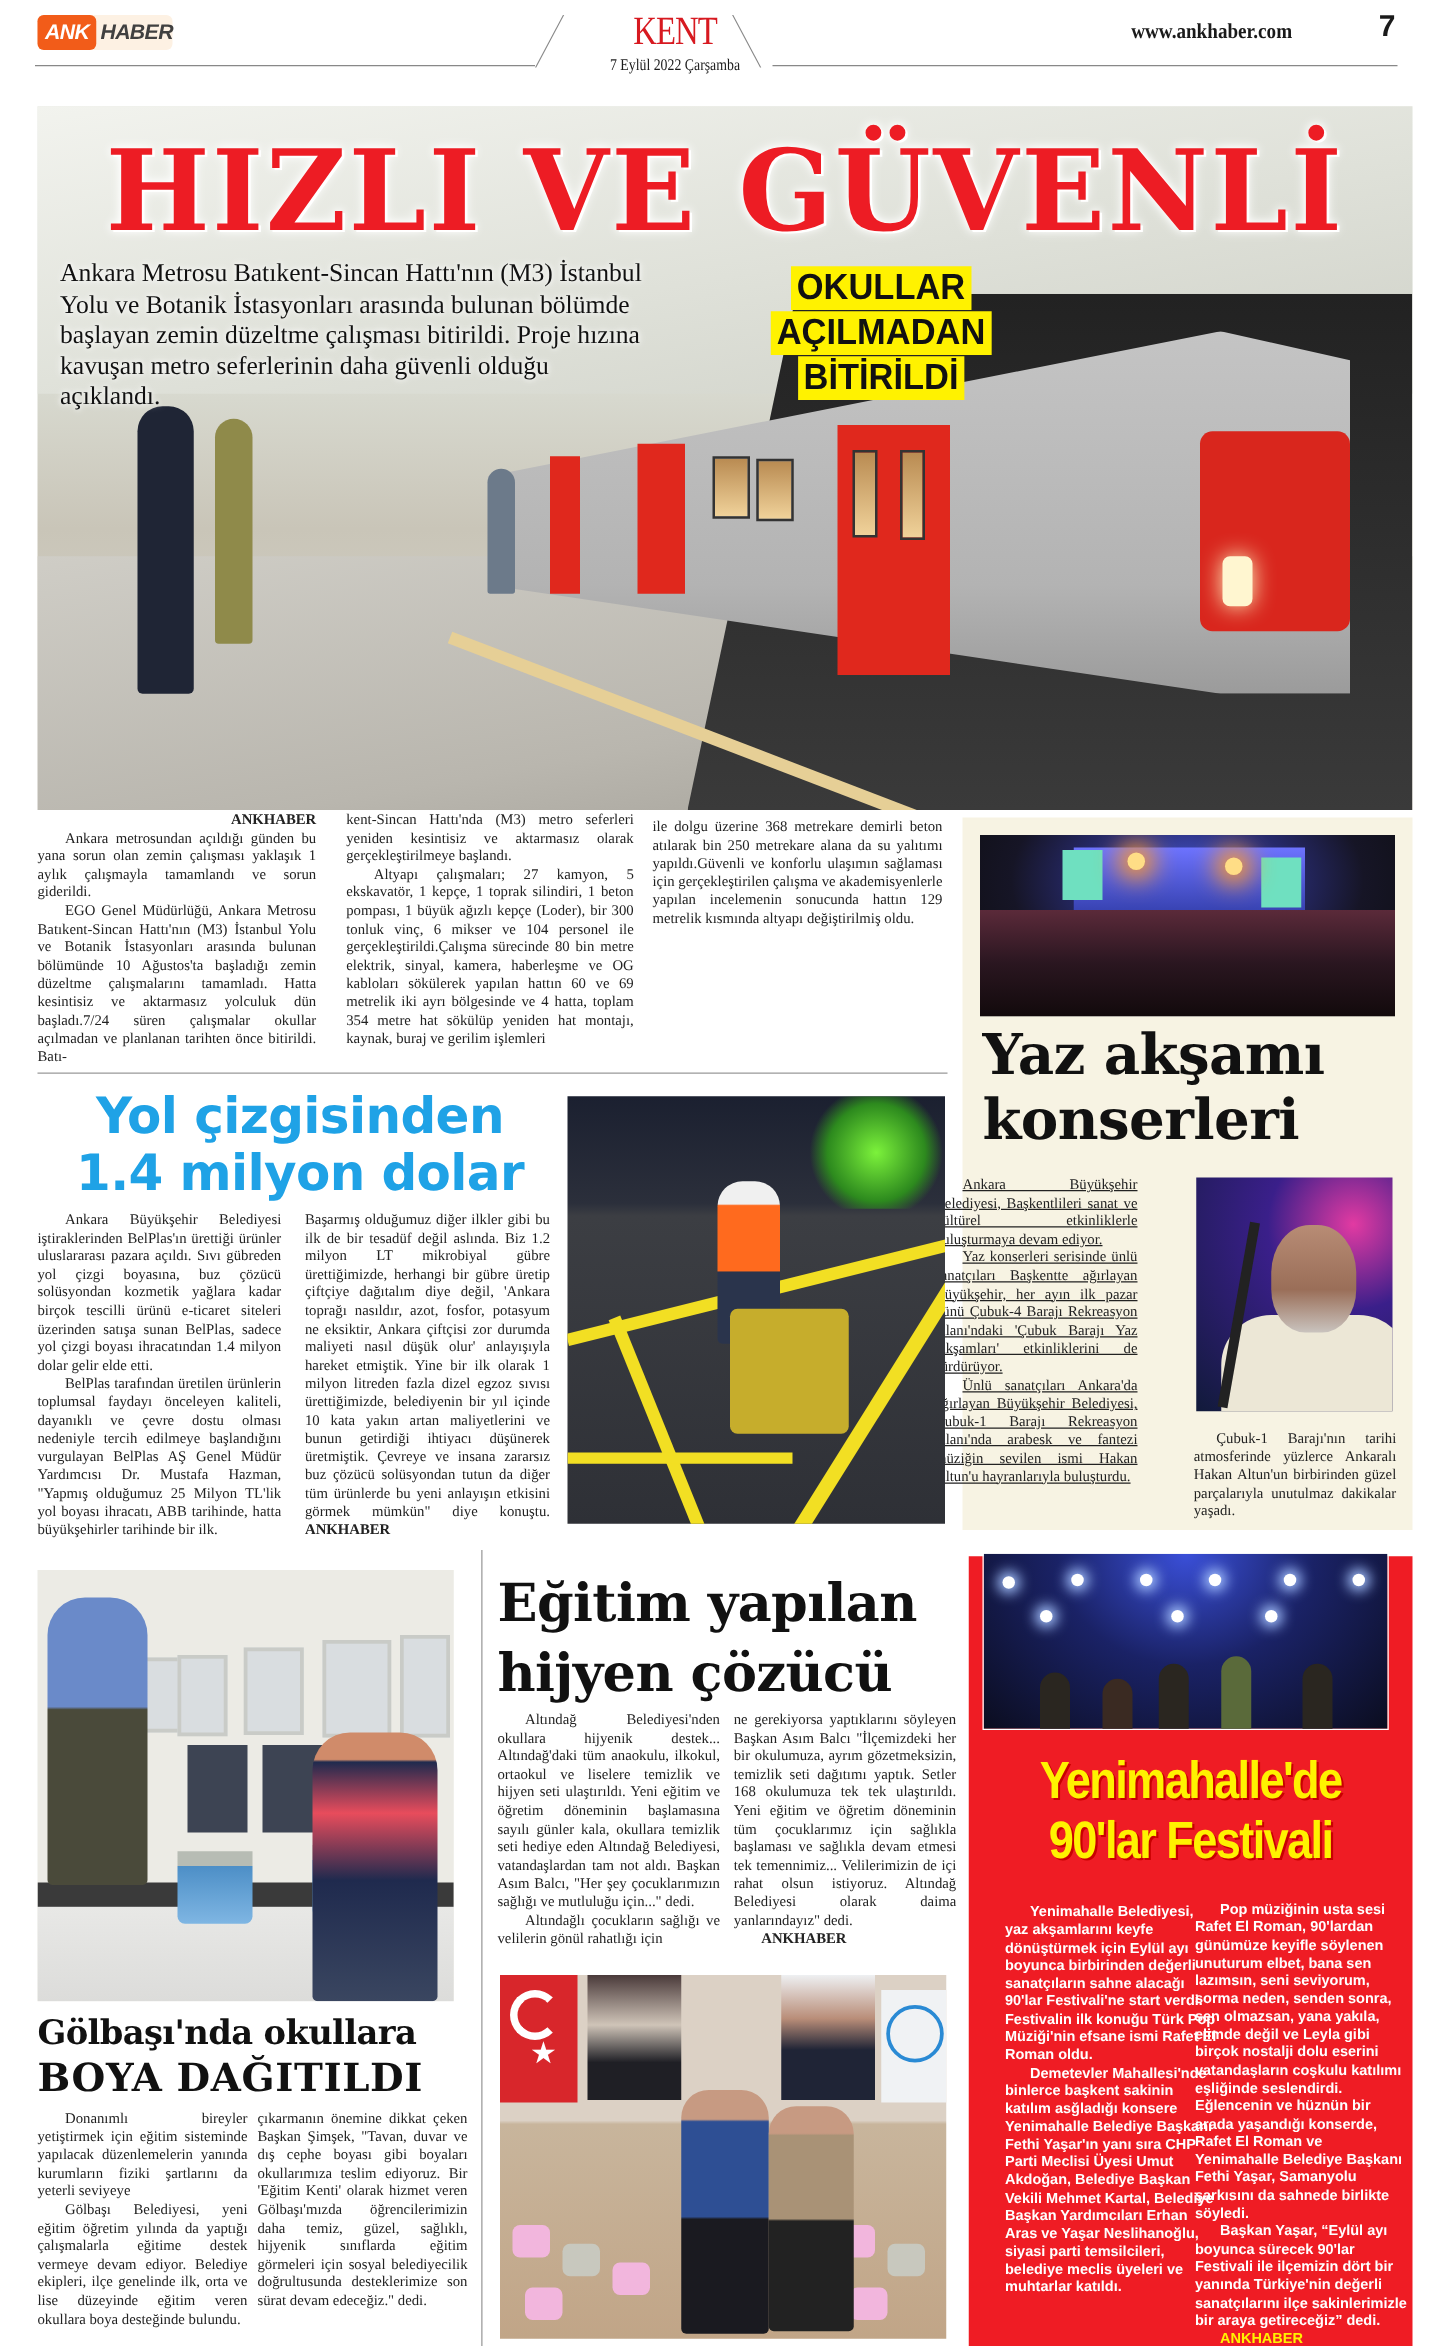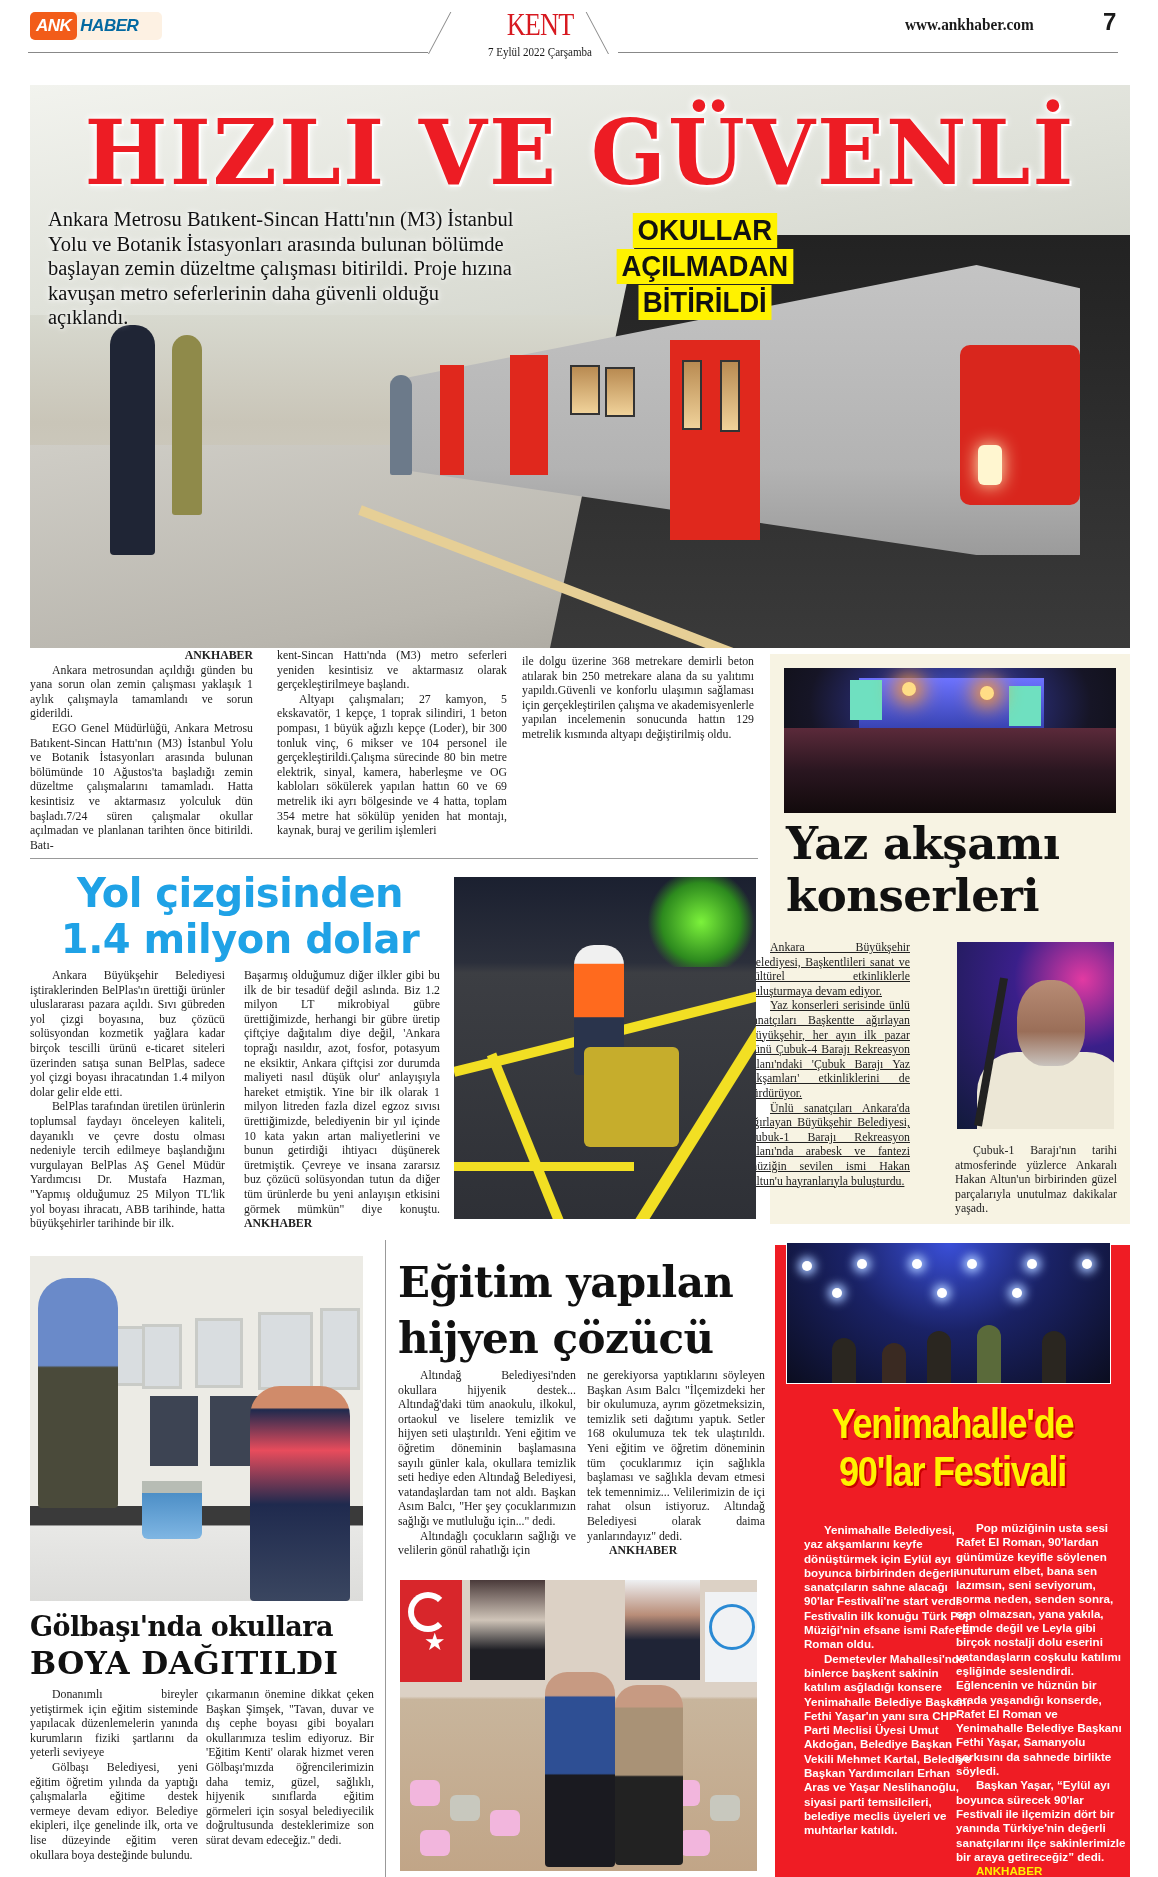--- a/index.html
+++ b/index.html
@@ -1,23 +1,23 @@
 <!DOCTYPE html>
 <html><head>
 <meta charset="utf-8">
 <style>
   * { box-sizing: border-box; margin: 0; padding: 0; }
   html, body { width: 1158px; height: 1877px; background: #fff; overflow: hidden; }
   body { position: relative; font-family: "DejaVu Serif", serif; color: #1a1a1a; }
   .abs { position: absolute; }
 
   
-  .logo { left: 30px; top: 12px; height: 28px; display: flex; align-items: center; background: #fdf1e3; border-radius: 5px; padding-right: 24px; }
+  .logo { left: 30px; top: 12px; height: 28px; display: flex; align-items: center; background: #fdf1e3; border-radius: 5px; padding-right: 0; }
   .logo .ank { background: #f25c19; color: #fff; font-family: "Liberation Sans", sans-serif; font-weight: bold; font-style: italic; font-size: 17px; padding: 4px 6px; border-radius: 5px; letter-spacing: -0.5px; }
-  .logo .haber { color: #0369a1; font-family: "Liberation Sans", sans-serif; font-weight: bold; font-style: italic; font-size: 17px; margin-left: 3px; letter-spacing: -0.5px; }
+  .logo .haber { color: #404040; font-family: "Liberation Sans", sans-serif; font-weight: bold; font-style: italic; font-size: 17px; margin-left: 3px; letter-spacing: -0.5px; }
   .rule-l { left: 28px; top: 52px; width: 400px; height: 1px; background: #888; }
   .rule-r { left: 618px; top: 52px; width: 500px; height: 1px; background: #888; }
   .slant-l { left: 428px; top: 12px; width: 1px; height: 42px; background: #888; transform: skewX(-28deg); transform-origin: bottom; }
   .slant-r { left: 608px; top: 12px; width: 1px; height: 42px; background: #888; transform: skewX(28deg); transform-origin: bottom; }
   .section-name { left: 470px; top: 6px; width: 140px; text-align: center; color: #d71920; font-family: "Liberation Serif", serif; font-size: 32px; letter-spacing: -1px; transform: scaleX(0.82); }
   .issue-date { left: 450px; top: 44px; width: 180px; text-align: center; font-family: "Liberation Serif", serif; font-size: 13px; transform: scaleX(0.85); }
   .site-url { left: 905px; top: 15px; font-family: "Liberation Serif", serif; font-size: 17px; font-weight: bold; transform: scaleX(0.9); transform-origin: left; }
   .page-no { left: 1103px; top: 8px; font-family: "Liberation Sans", sans-serif; font-weight: bold; font-size: 24px; }
 
   

